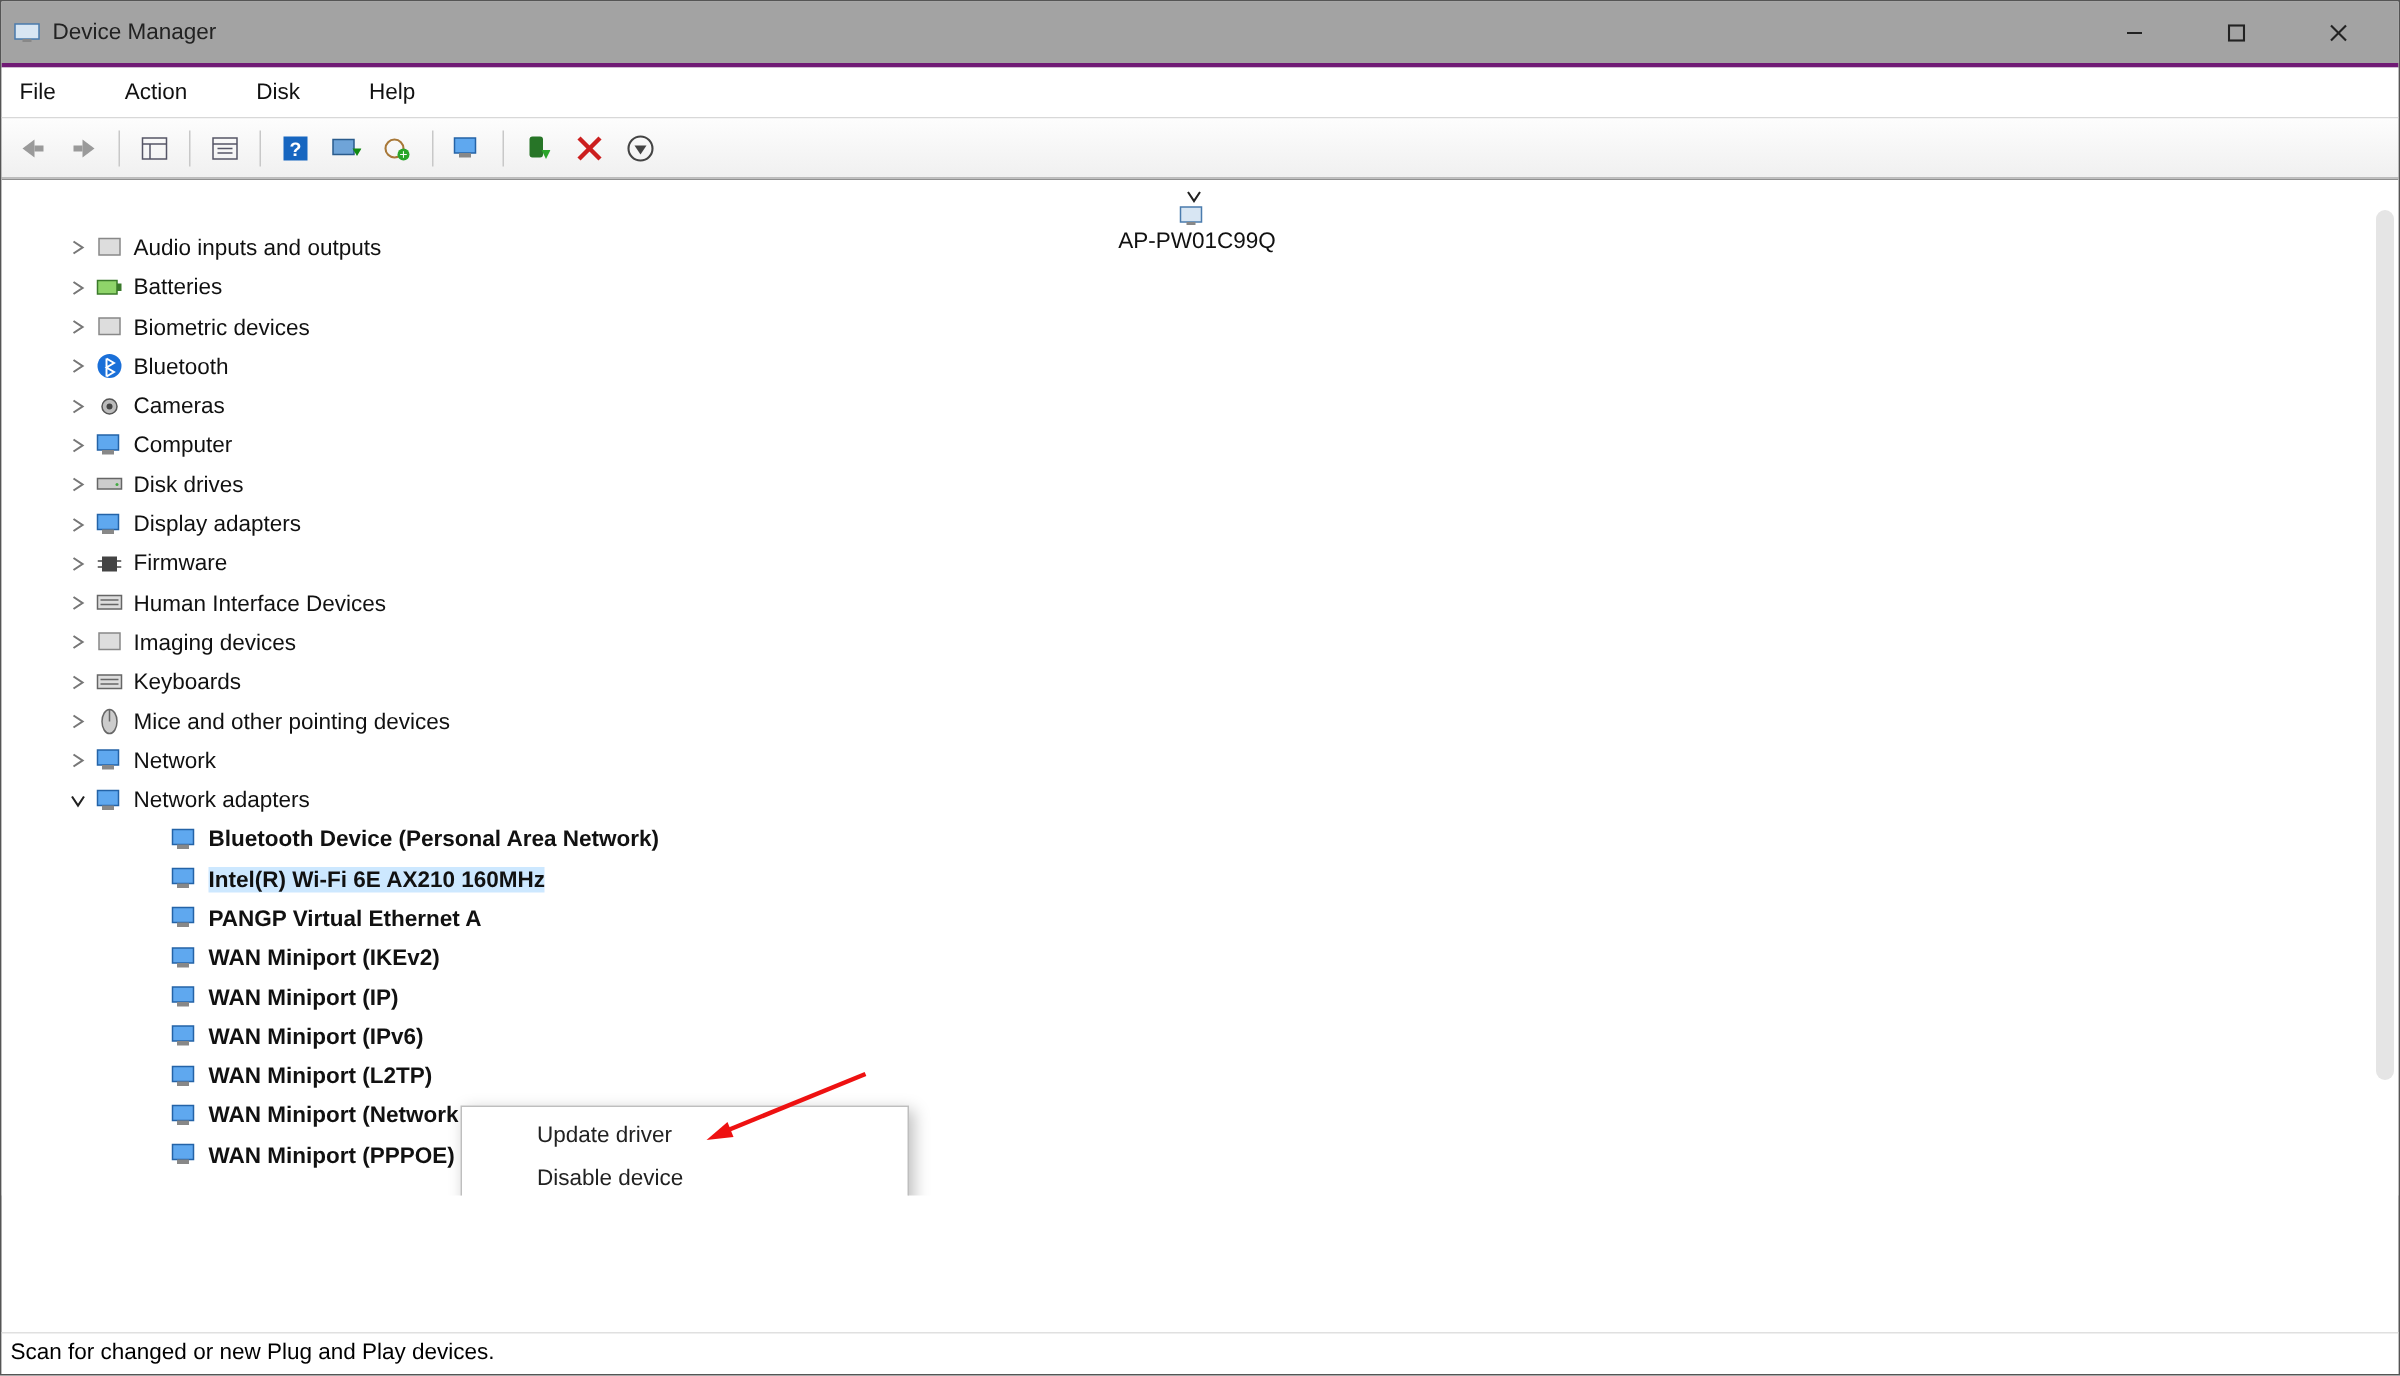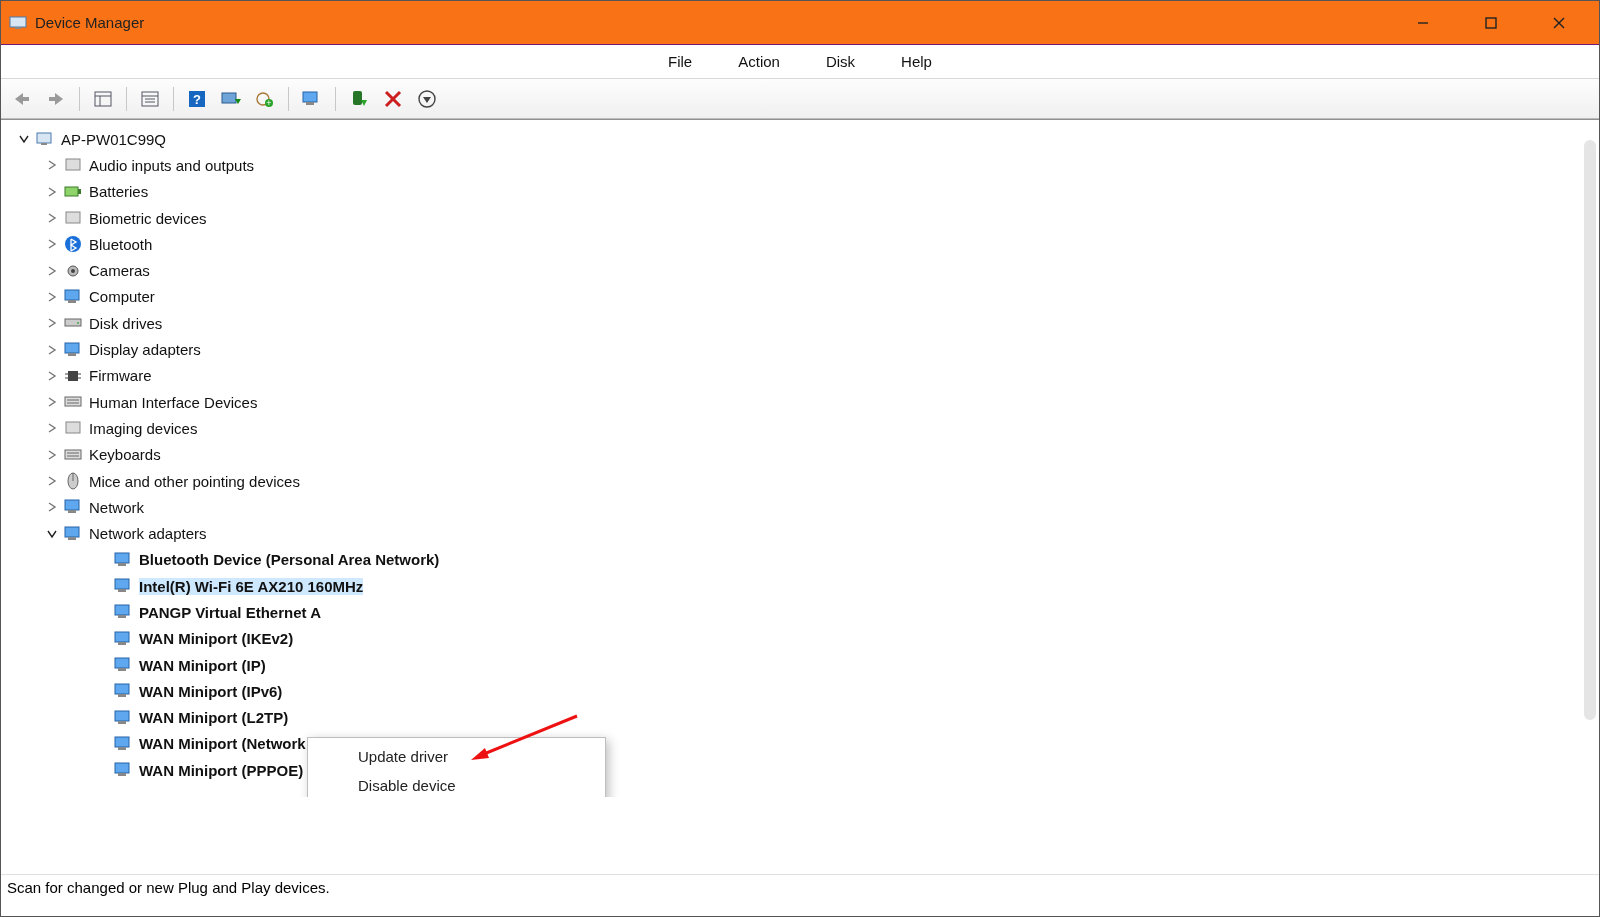--- a/index.html
+++ b/index.html
@@ -8,25 +8,25 @@
   font-size: 14px;
   background: #fff;
   width: 1600px;
   height: 917px;
   overflow: hidden;
   border: 1px solid #555;
   position: relative;
 }
 .titlebar {
   height: 44px;
-  background: #f97316;
+  background: #a3a3a3;
   display: flex;
   align-items: center;
   padding: 0 8px;
-  border-bottom: 1px solid #701a75;
+  border-bottom: 3px solid #701a75;
 }
 .titlebar .app-icon {
   width: 18px; height: 18px; margin-right: 8px;
   display: inline-flex; align-items: center; justify-content: center;
 }
 .titlebar .title { font-size: 15px; color: #222; }
 .win-controls {
   margin-left: auto;
   display: flex;
   gap: 24px;
@@ -38,21 +38,20 @@
   font-size: 16px; color: #222;
 }
 .menubar {
   height: 34px;
   background: #fff;
   display: flex;
   align-items: center;
   padding: 0 8px;
   gap: 38px;
   border-bottom: 1px solid #d8d8d8;
-  justify-content: center;
 }
 .menubar .menu-item { font-size: 15px; color: #111; padding: 4px 4px; }
 .toolbar {
   height: 40px;
   background: linear-gradient(#fdfdfd,#f0f0f0);
   display: flex;
   align-items: center;
   padding: 0 6px;
   gap: 4px;
   border-bottom: 1px solid #bcbcbc;
@@ -93,34 +92,34 @@
 }
 .chev.exp { color: #222; }
 .icon {
   width: 20px; height: 20px;
   margin-right: 6px;
   display: inline-flex; align-items: center; justify-content: center;
   font-size: 14px;
 }
 .label { color: #111; }
 .label.sel { background: #cde8ff; }
-.indent-0 { padding-left: 6px; }
+.indent-0 { padding-left: 6px; flex-direction: column; }
 .indent-1 { padding-left: 34px; }
 .indent-2 { padding-left: 84px; font-weight: bold; }
 .scrollbar {
   position: absolute;
   right: 3px; top: 20px;
   width: 12px; height: 580px;
   background: #e5e5e5;
   border-radius: 6px;
 }
 .statusbar {
   position: absolute;
   bottom: 0; left: 0; right: 0;
-  height: 42px;
+  height: 28px;
   padding: 4px 6px;
   font-size: 15px;
   background: #fff;
   border-top: 1px solid #e0e0e0;
 }
 .context-menu {
   position: absolute;
   left: 306px; top: 617px;
   width: 299px;
   background: #fff;

